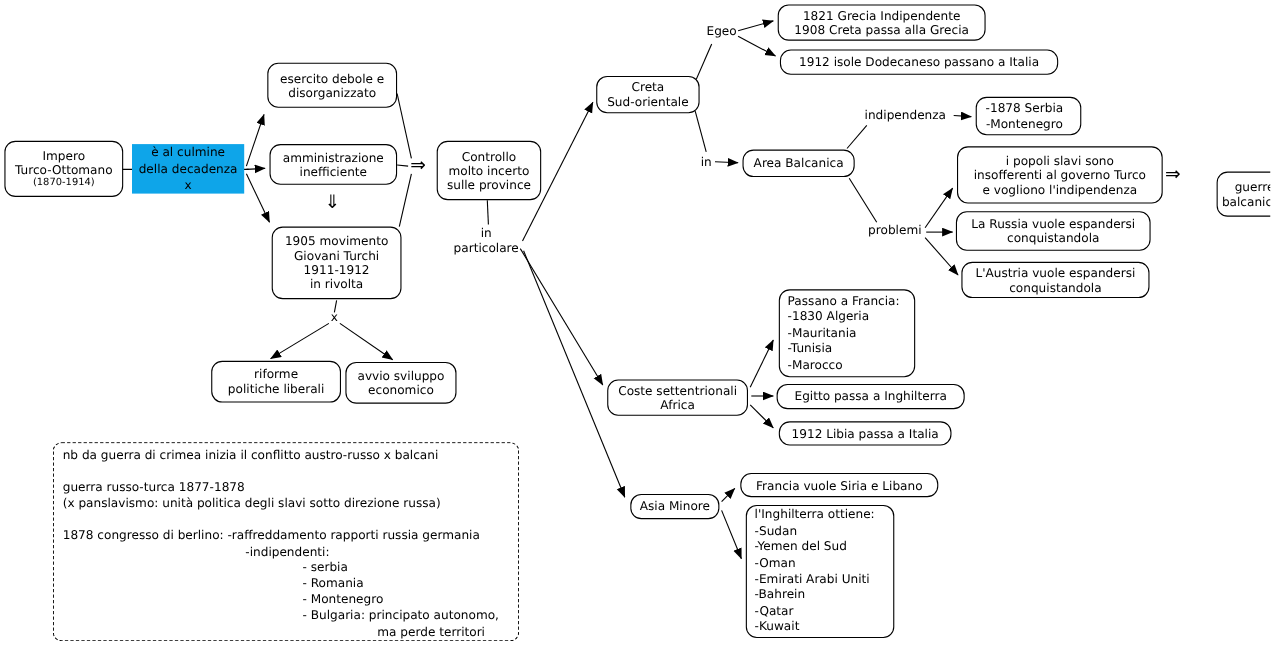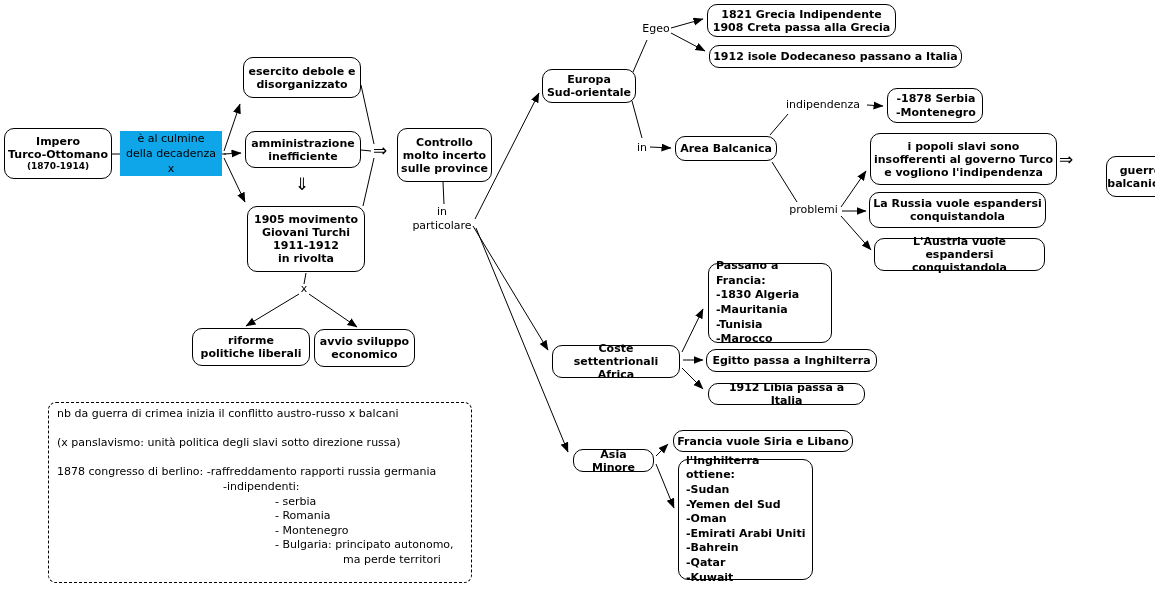--- a/index.html
+++ b/index.html
@@ -8,21 +8,21 @@
     font-family:"DejaVu Sans", "Liberation Sans", sans-serif; color:#000;
     overflow:hidden;
   }
   svg.wires { position:absolute; left:0; top:0; width:1155px; height:589px; }
   svg.wires line { stroke:#000; stroke-width:1; }
   .box {
     position:absolute; box-sizing:border-box;
     border:1.5px solid #000; border-radius:10px; background:#fff;
     display:flex; flex-direction:column; align-items:center; justify-content:center;
     text-align:center; white-space:pre-line;
-    font-size:11px; line-height:13px; padding:2px 3px;font-weight:bold;
+    font-size:11px; line-height:13px; padding:2px 3px;
   }
   .box.list {
     align-items:flex-start; text-align:left; line-height:14.6px; padding-left:7px;
   }
   .box.left2 { align-items:flex-start; text-align:center; line-height:14px; padding-left:8px; }
   .years { font-size:9px; line-height:11px; }
   .elabel {
     position:absolute; text-align:center; white-space:pre-line;
     font-size:11px; line-height:15px;
   }
@@ -118,21 +118,21 @@
 
   <div class="glyph" style="left:373px; top:142px;">⇒</div>
 
   <div class="box" style="left:397px; top:128px; width:95px; height:54px;">Controllo
 molto incerto
 sulle province</div>
 
   <div class="elabel" style="left:409px; top:205px; width:66px; line-height:14px;">in
 particolare</div>
 
-  <div class="box" style="left:542px; top:69px; width:94px; height:34px;">Europa
+  <div class="box" style="left:542px; top:69px; width:94px; height:34px;">Creta
 Sud-orientale</div>
 
   <div class="elabel" style="left:638px; top:21px; width:36px;">Egeo</div>
 
   <div class="box" style="left:707px; top:4px; width:189px; height:33px;">1821 Grecia Indipendente
 1908 Creta passa alla Grecia</div>
 
   <div class="box" style="left:709px; top:45px; width:253px; height:23px;">1912 isole Dodecaneso passano a Italia</div>
 
   <div class="elabel" style="left:633px; top:140px; width:18px;">in</div>
@@ -183,20 +183,21 @@
 -Yemen del Sud
 -Oman
 -Emirati Arabi Uniti
 -Bahrein
 -Qatar
 -Kuwait</div>
 
   <div class="note">
     <div class="ln"><b>nb</b><span> da guerra di crimea inizia il conflitto austro-russo x balcani</span></div>
     <div class="sp"></div>
+    <div class="ln">guerra russo-turca 1877-1878</div>
     <div class="ln">(x panslavismo: unità politica degli slavi sotto direzione russa)</div>
     <div class="sp"></div>
     <div class="ln">1878 congresso di berlino: -raffreddamento rapporti russia germania</div>
     <div class="ln ind1">-indipendenti:</div>
     <div class="ln ind2">- serbia</div>
     <div class="ln ind2">- Romania</div>
     <div class="ln ind2">- Montenegro</div>
     <div class="ln ind2">- Bulgaria: principato autonomo,</div>
     <div class="ln ind3">ma perde territori</div>
   </div>

